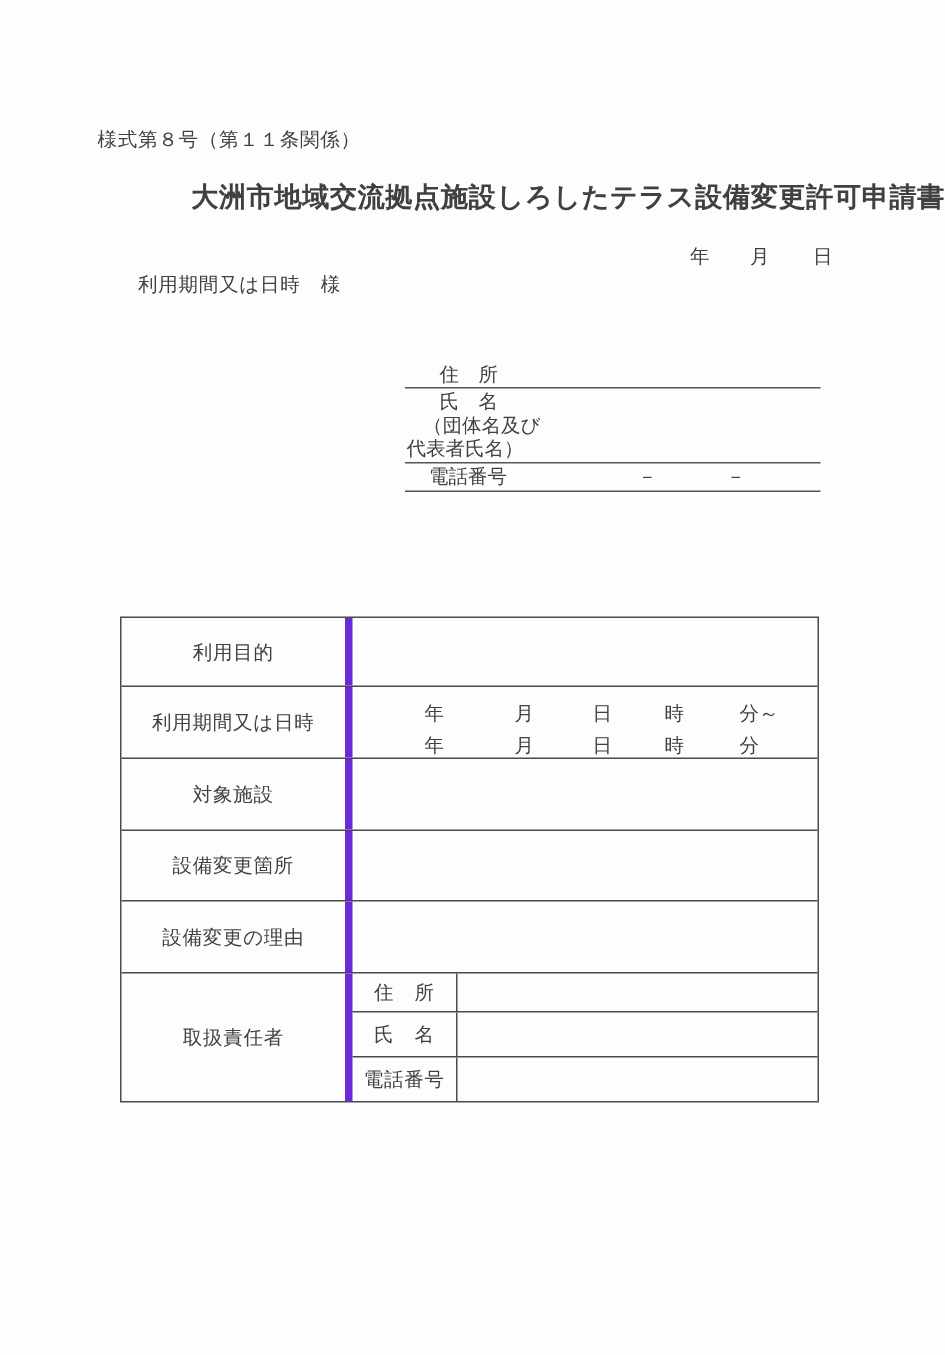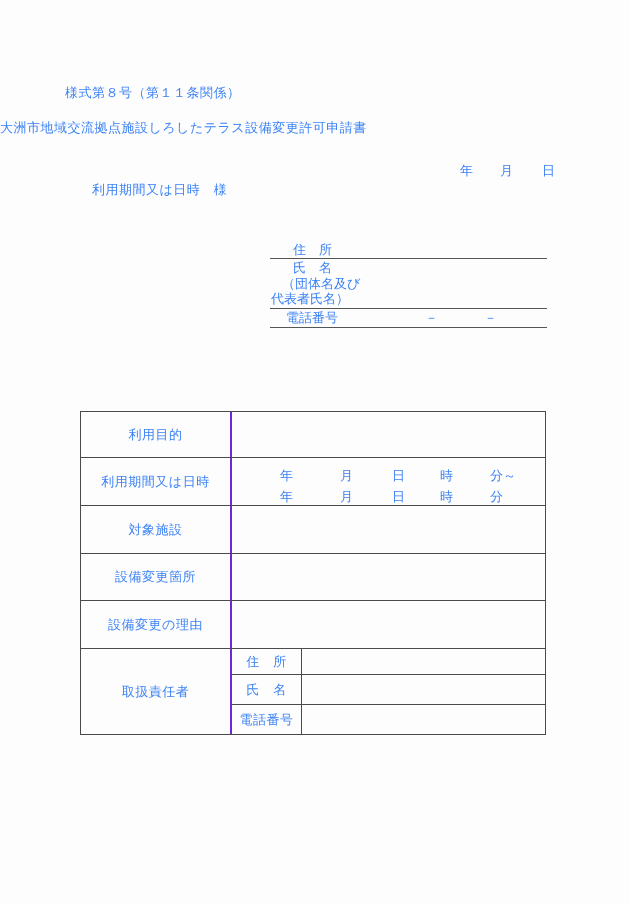--- a/index.html
+++ b/index.html
@@ -1,22 +1,22 @@
 <!DOCTYPE html>
 <html><head>
 <meta charset="utf-8">
 <style>
   html,body{margin:0;padding:0;background:#fdfdfd;}
   .page{
     position:relative;width:630px;height:903px;background:#fdfdfd;overflow:hidden;
-    font-family:"Liberation Serif","DejaVu Serif",serif;color:#3b82f6;font-size:13px;
+    font-family:"Liberation Serif","DejaVu Serif",serif;color:#404040;font-size:13px;
   }
   .form-number{position:absolute;left:65px;top:84px;letter-spacing:.5px;}
-  .doc-title{position:absolute;left:0;right:0;top:119px;margin:0;text-align:left;
-    font-size:13px;font-weight:normal;letter-spacing:.5px;}
+  .doc-title{position:absolute;left:0;right:0;top:119px;margin:0;text-align:right;
+    font-size:18px;font-weight:bold;letter-spacing:.5px;}
   .date-line{position:absolute;left:0;top:162px;width:100%;height:16px;}
   .date-line span{position:absolute;top:0;}
   .date-year{left:460px;} .date-month{left:500px;} .date-day{left:542px;}
   .recipient{position:absolute;left:92px;top:181px;letter-spacing:.5px;}
 
   .applicant{position:absolute;left:270px;top:241px;width:277px;}
   .app-row{border-bottom:1px solid #555;}
   .row-address{height:18px;padding-left:23px;box-sizing:border-box;}
   .row-name{padding:1px 0 2px 0;}
   .name-line{padding-left:23px;line-height:16px;}
@@ -25,21 +25,21 @@
   .row-phone{height:19px;padding-left:16px;box-sizing:border-box;position:relative;}
   .row-phone .dash1{position:absolute;left:155px;top:0;}
   .row-phone .dash2{position:absolute;left:214px;top:0;}
 
   .body-text{position:absolute;left:65px;top:361px;width:483px;margin:0;line-height:22px;}
 
   .form-table{position:absolute;left:80px;top:411px;width:464px;border:1px solid #4a4a4a;background:transparent;}
   .t-row{display:flex;border-bottom:1px solid #4a4a4a;}
   .t-row.r6{border-bottom:none;}
   .r1{height:45px;} .r2{height:47px;justify-content:center;} .r3{height:47px;} .r4{height:46px;} .r5{height:47px;gap:25px;}
-  .t-label{width:149px;border-right:2px solid #6d28d9;display:flex;align-items:center;justify-content:center;letter-spacing:.5px;}
+  .t-label{width:149px;border-right:5px solid #6d28d9;display:flex;align-items:center;justify-content:center;letter-spacing:.5px;}
   .t-value{flex:1;}
   .period-cell{position:relative;padding-top:9px;box-sizing:border-box;}
   .p-line{position:relative;height:21px;}
   .p-line span{position:absolute;top:0;}
   .pc0{left:48px;} .pc1{left:108px;} .pc2{left:160px;} .pc3{left:208px;} .pc4{left:258px;}
   .sub-col{flex:1;display:flex;flex-direction:column;}
   .sub-row{display:flex;border-bottom:1px solid #4a4a4a;}
   .sub-row.s1{height:25px;} .sub-row.s2{height:29px;} .sub-row.s3{height:29px;border-bottom:none;}
   .sub-label{width:69px;border-right:1px solid #4a4a4a;display:flex;align-items:center;justify-content:center;letter-spacing:.5px;}
   .sub-value{flex:1;}

